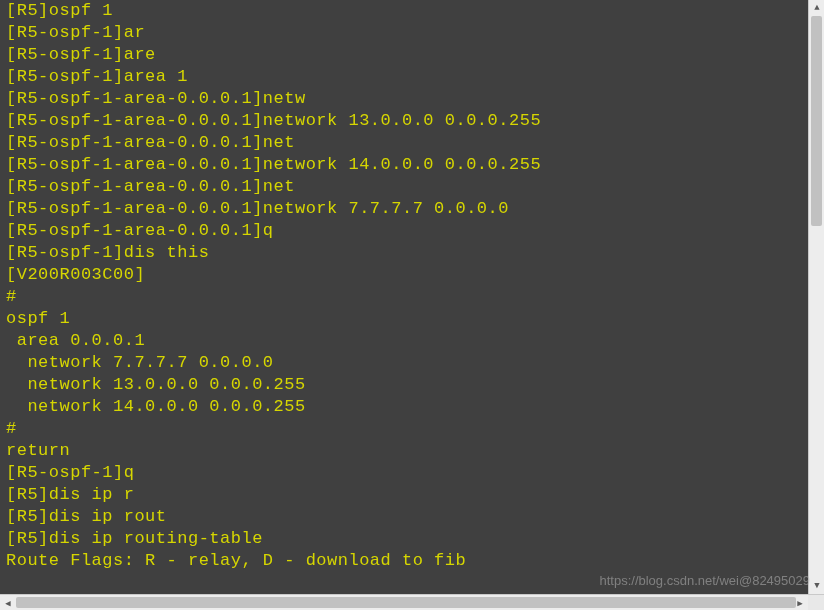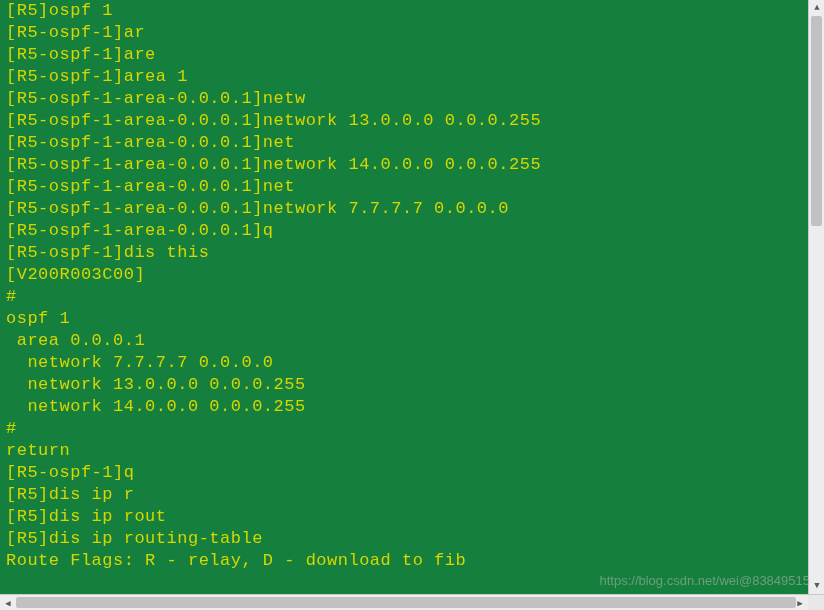--- a/index.html
+++ b/index.html
@@ -11,21 +11,21 @@
       overflow: hidden;
       position: relative;
     }
     .terminal-wrapper {
       width: 824px;
       height: 594px;
       display: flex;
       background: #000;
     }
     .terminal {
-      background: #15803d;
+      background: #404040;
       color: #d6d600;
       font-size: 17px;
       line-height: 22px;
       padding: 0 6px 4px 6px;
       flex: 1;
       white-space: pre;
       letter-spacing: 0.5px;
       font-weight: normal;
       overflow: hidden;
     }
@@ -122,13 +122,13 @@
   </div>
 </div>
 <div class="hscroll">
   <div class="hscroll-arrow">◀</div>
   <div class="hscroll-track">
     <div class="hscroll-thumb"></div>
   </div>
   <div class="hscroll-arrow">▶</div>
   <div class="hscroll-corner"></div>
 </div>
-<div class="watermark">https://blog.csdn.net/wei@83849515</div>
+<div class="watermark">https://blog.csdn.net/wei@82495029</div>
 
 </body></html>

